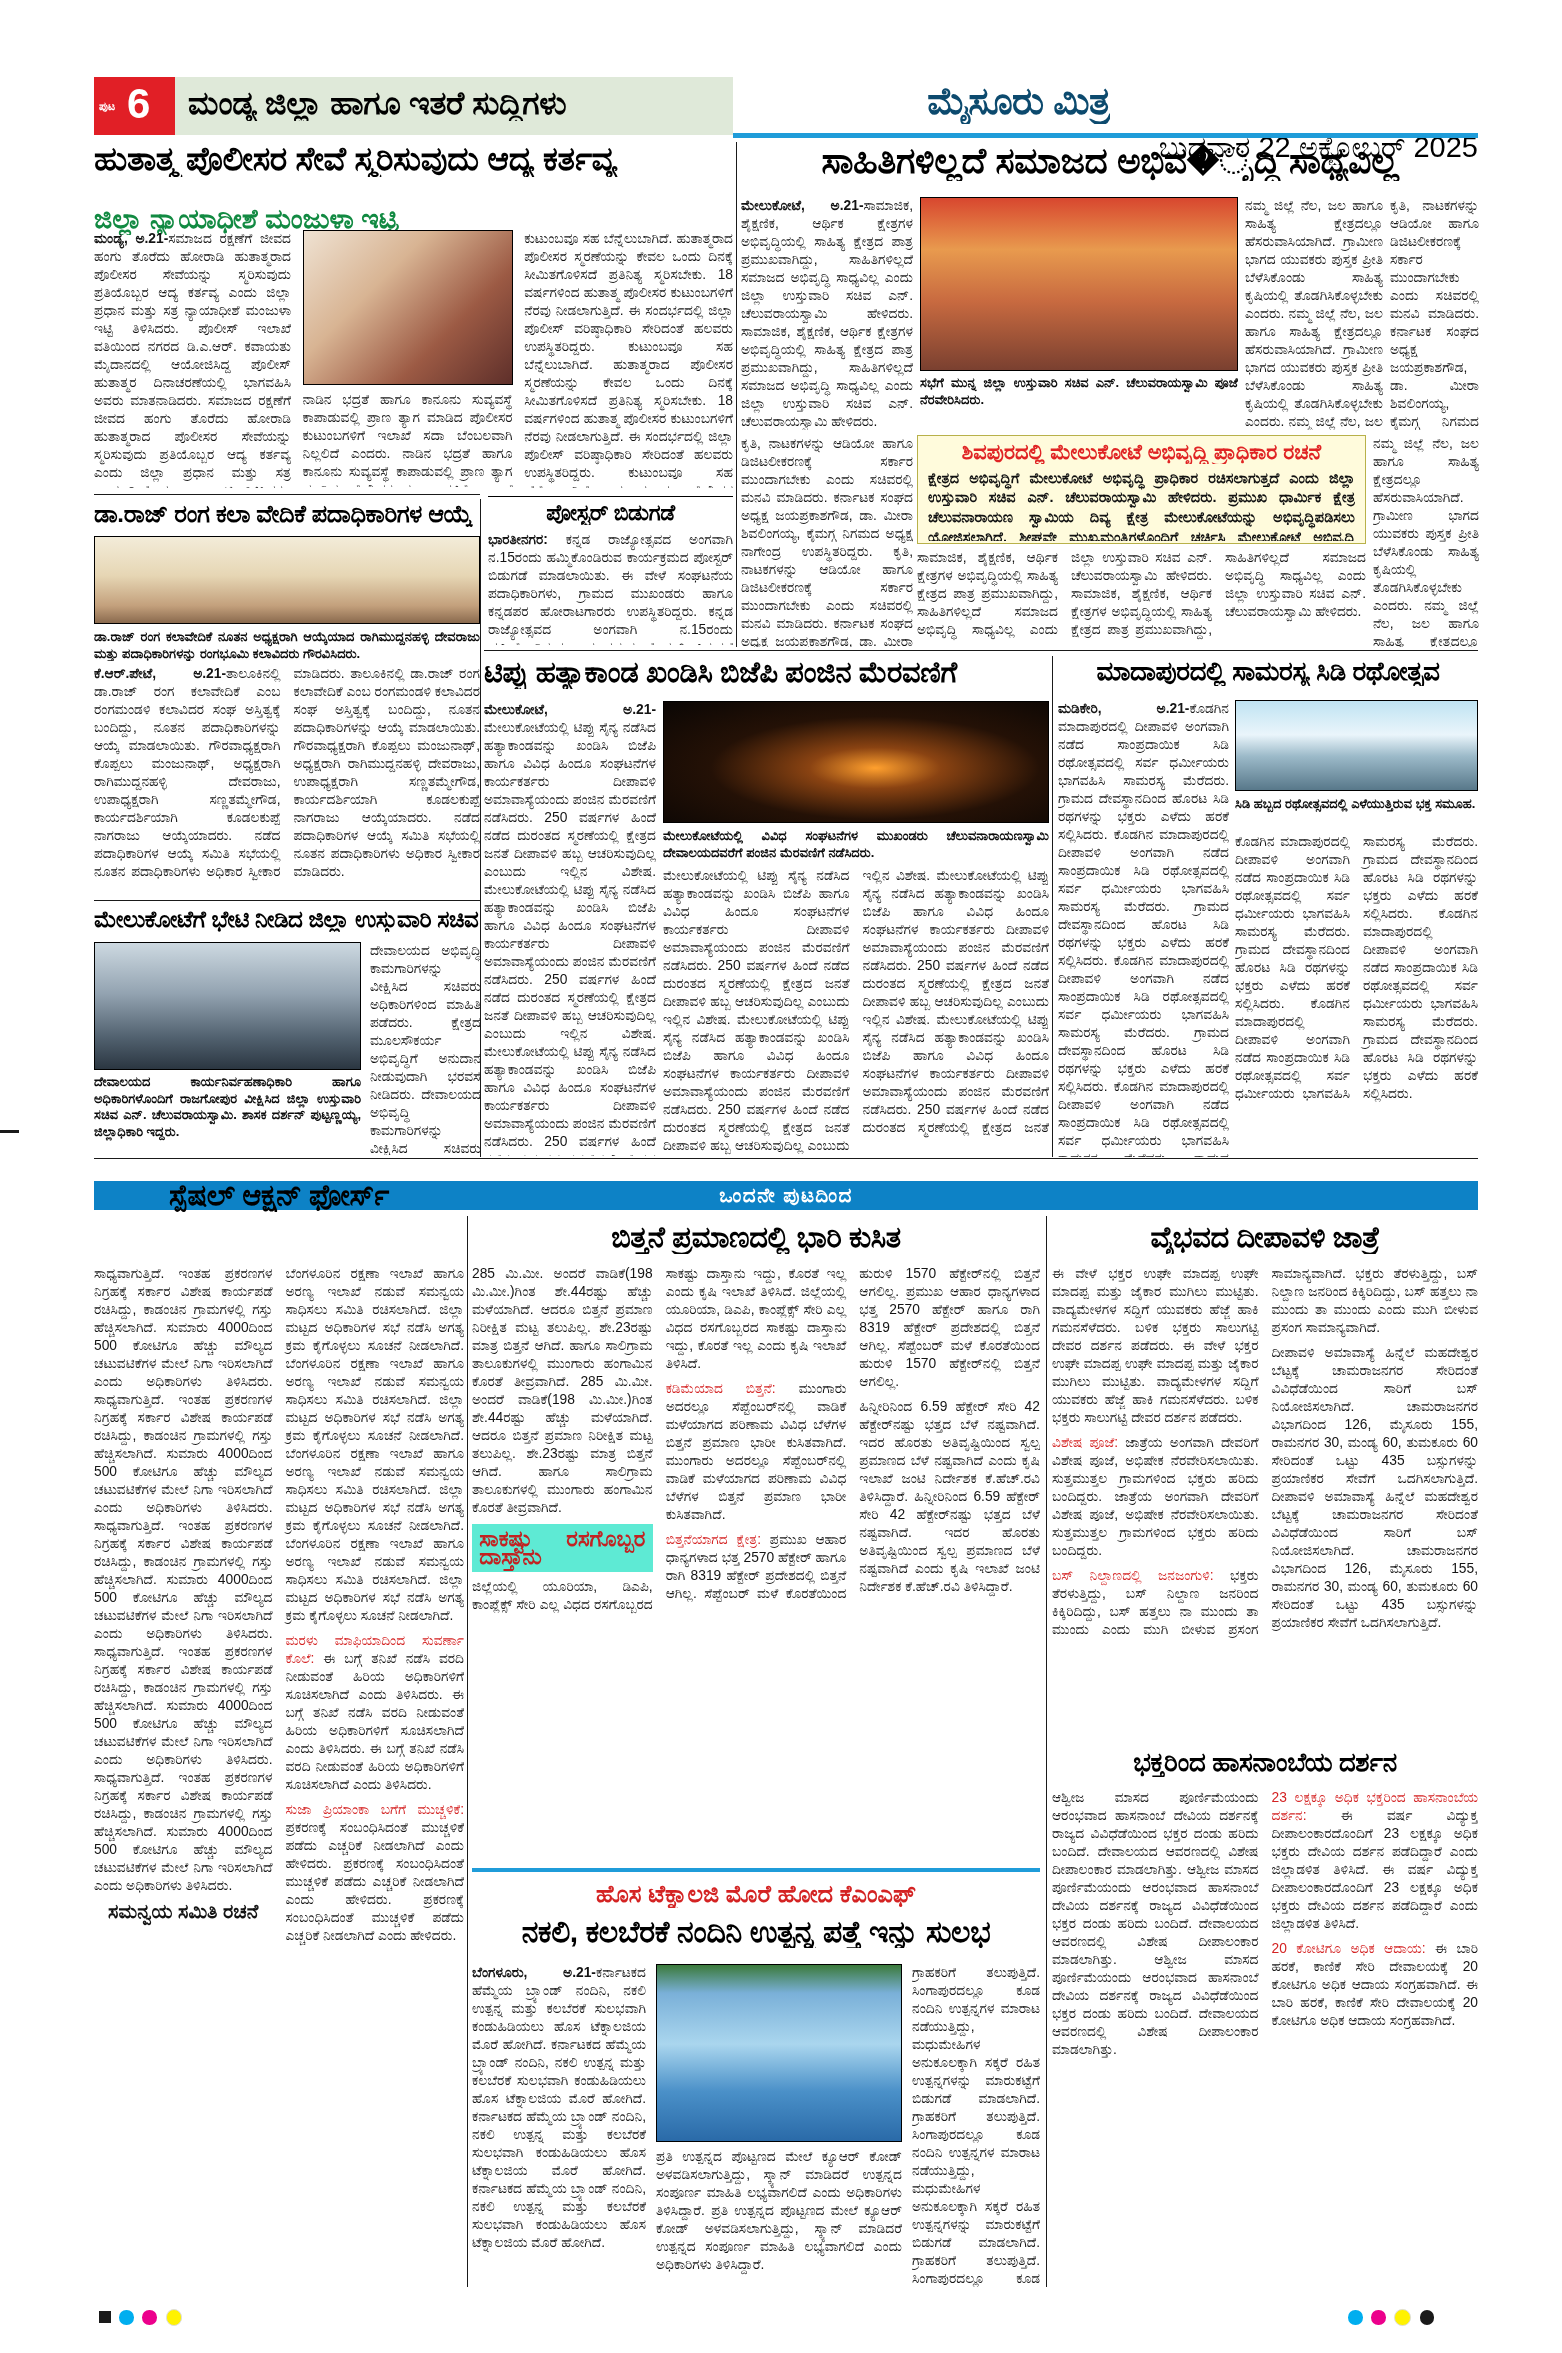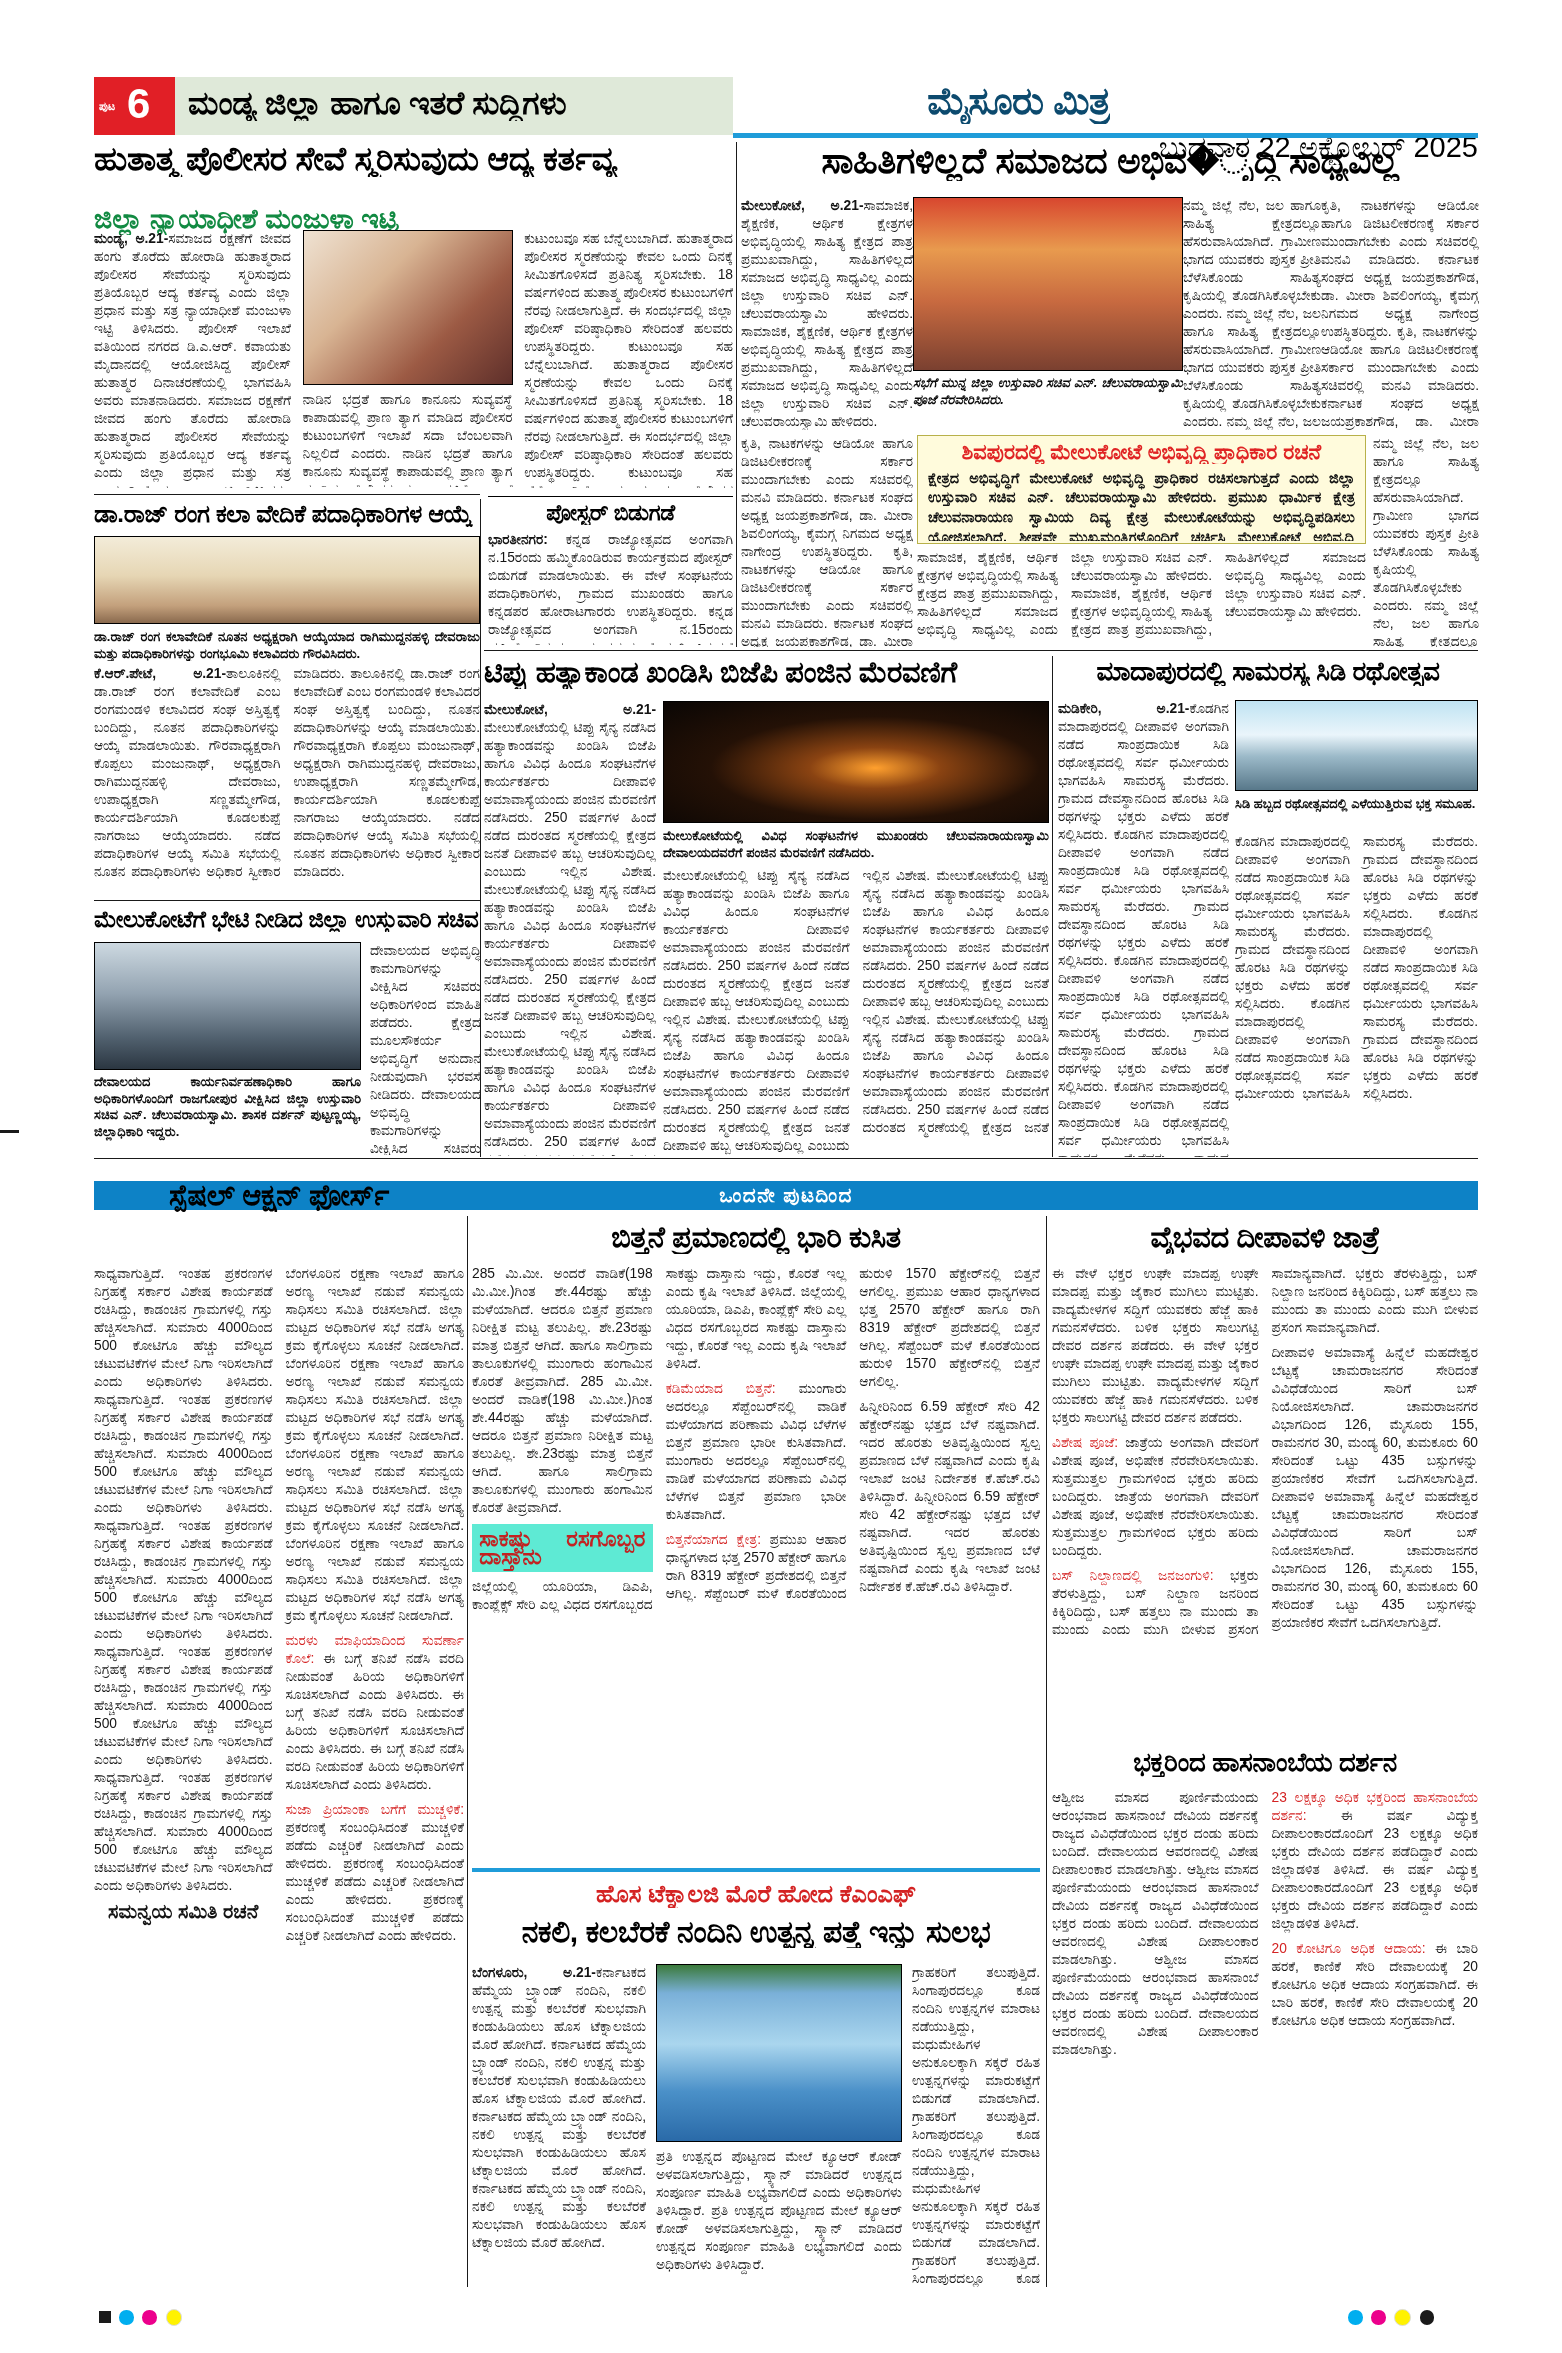--- a/index.html
+++ b/index.html
@@ -91,25 +91,25 @@
     </div>
   </div>
 
   <div class="abs ruleh" style="left:94px;top:900px;width:386px;"></div>
   <div class="abs hl nowrap" style="left:94px;top:907px;width:386px;font-size:23px;">ಮೇಲುಕೋಟೆಗೆ ಭೇಟಿ ನೀಡಿದ ಜಿಲ್ಲಾ ಉಸ್ತುವಾರಿ ಸಚಿವ</div>
   <div class="abs photo ph-minister" style="left:94px;top:942px;width:267px;height:128px;"></div>
   <div class="abs cap" style="left:94px;top:1074px;width:267px;height:81px;">ದೇವಾಲಯದ ಕಾರ್ಯನಿರ್ವಹಣಾಧಿಕಾರಿ ಹಾಗೂ ಅಧಿಕಾರಿಗಳೊಂದಿಗೆ ರಾಜಗೋಪುರ ವೀಕ್ಷಿಸಿದ ಜಿಲ್ಲಾ ಉಸ್ತುವಾರಿ ಸಚಿವ ಎನ್. ಚೆಲುವರಾಯಸ್ವಾಮಿ. ಶಾಸಕ ದರ್ಶನ್ ಪುಟ್ಟಣ್ಣಯ್ಯ, ಜಿಲ್ಲಾಧಿಕಾರಿ ಇದ್ದರು.</div>
   <div class="abs body" style="left:370px;top:942px;width:111px;height:213px;">ದೇವಾಲಯದ ಅಭಿವೃದ್ಧಿ ಕಾಮಗಾರಿಗಳನ್ನು ವೀಕ್ಷಿಸಿದ ಸಚಿವರು ಅಧಿಕಾರಿಗಳಿಂದ ಮಾಹಿತಿ ಪಡೆದರು. ಕ್ಷೇತ್ರದ ಮೂಲಸೌಕರ್ಯ ಅಭಿವೃದ್ಧಿಗೆ ಅನುದಾನ ನೀಡುವುದಾಗಿ ಭರವಸೆ ನೀಡಿದರು. ದೇವಾಲಯದ ಅಭಿವೃದ್ಧಿ ಕಾಮಗಾರಿಗಳನ್ನು ವೀಕ್ಷಿಸಿದ ಸಚಿವರು ಅಧಿಕಾರಿಗಳಿಂದ ಮಾಹಿತಿ ಪಡೆದರು. ಕ್ಷೇತ್ರದ ಮೂಲಸೌಕರ್ಯ ಅಭಿವೃದ್ಧಿಗೆ ಅನುದಾನ ನೀಡುವುದಾಗಿ ಭರವಸೆ ನೀಡಿದರು. ದೇವಾಲಯದ ಅಭಿವೃದ್ಧಿ ಕಾಮಗಾರಿಗಳನ್ನು ವೀಕ್ಷಿಸಿದ ಸಚಿವರು ಅಧಿಕಾರಿಗಳಿಂದ ಮಾಹಿತಿ ಪಡೆದರು. ಕ್ಷೇತ್ರದ ಮೂಲಸೌಕರ್ಯ ಅಭಿವೃದ್ಧಿಗೆ ಅನುದಾನ ನೀಡುವುದಾಗಿ ಭರವಸೆ ನೀಡಿದರು.</div>
 
   <div class="abs hl center nowrap" style="left:741px;top:141px;width:738px;font-size:36px;">ಸಾಹಿತಿಗಳಿಲ್ಲದೆ ಸಮಾಜದ ಅಭಿವ�ೃದ್ಧಿ ಸಾಧ್ಯವಿಲ್ಲ</div>
-  <div class="abs" style="left:741px;top:197px;width:738px;height:233px;display:flex;gap:0;">
+  <div class="abs" style="left:741px;top:197px;width:738px;height:233px;display:flex;gap:7px;">
     <div class="body" style="width:172px;height:233px;">
       <span class="dl">ಮೇಲುಕೋಟೆ, ಅ.21-</span><span>ಸಾಮಾಜಿಕ, ಶೈಕ್ಷಣಿಕ, ಆರ್ಥಿಕ ಕ್ಷೇತ್ರಗಳ ಅಭಿವೃದ್ಧಿಯಲ್ಲಿ ಸಾಹಿತ್ಯ ಕ್ಷೇತ್ರದ ಪಾತ್ರ ಪ್ರಮುಖವಾಗಿದ್ದು, ಸಾಹಿತಿಗಳಿಲ್ಲದೆ ಸಮಾಜದ ಅಭಿವೃದ್ಧಿ ಸಾಧ್ಯವಿಲ್ಲ ಎಂದು ಜಿಲ್ಲಾ ಉಸ್ತುವಾರಿ ಸಚಿವ ಎನ್. ಚೆಲುವರಾಯಸ್ವಾಮಿ ಹೇಳಿದರು. ಸಾಮಾಜಿಕ, ಶೈಕ್ಷಣಿಕ, ಆರ್ಥಿಕ ಕ್ಷೇತ್ರಗಳ ಅಭಿವೃದ್ಧಿಯಲ್ಲಿ ಸಾಹಿತ್ಯ ಕ್ಷೇತ್ರದ ಪಾತ್ರ ಪ್ರಮುಖವಾಗಿದ್ದು, ಸಾಹಿತಿಗಳಿಲ್ಲದೆ ಸಮಾಜದ ಅಭಿವೃದ್ಧಿ ಸಾಧ್ಯವಿಲ್ಲ ಎಂದು ಜಿಲ್ಲಾ ಉಸ್ತುವಾರಿ ಸಚಿವ ಎನ್. ಚೆಲುವರಾಯಸ್ವಾಮಿ ಹೇಳಿದರು.</span>
     </div>
-    <div style="width:270px;font-style:italic;">
+    <div style="width:318px;">
       <div class="photo ph-writers" style="width:100%;height:174px;"></div>
       <div class="cap" style="height:51px;margin-top:4.3px;">ಸಭೆಗೆ ಮುನ್ನ ಜಿಲ್ಲಾ ಉಸ್ತುವಾರಿ ಸಚಿವ ಎನ್. ಚೆಲುವರಾಯಸ್ವಾಮಿ ಪೂಜೆ ನೆರವೇರಿಸಿದರು.</div>
     </div>
     <div class="body" style="width:138px;height:233px;">ನಮ್ಮ ಜಿಲ್ಲೆ ನೆಲ, ಜಲ ಹಾಗೂ ಸಾಹಿತ್ಯ ಕ್ಷೇತ್ರದಲ್ಲೂ ಹೆಸರುವಾಸಿಯಾಗಿದೆ. ಗ್ರಾಮೀಣ ಭಾಗದ ಯುವಕರು ಪುಸ್ತಕ ಪ್ರೀತಿ ಬೆಳೆಸಿಕೊಂಡು ಸಾಹಿತ್ಯ ಕೃಷಿಯಲ್ಲಿ ತೊಡಗಿಸಿಕೊಳ್ಳಬೇಕು ಎಂದರು. ನಮ್ಮ ಜಿಲ್ಲೆ ನೆಲ, ಜಲ ಹಾಗೂ ಸಾಹಿತ್ಯ ಕ್ಷೇತ್ರದಲ್ಲೂ ಹೆಸರುವಾಸಿಯಾಗಿದೆ. ಗ್ರಾಮೀಣ ಭಾಗದ ಯುವಕರು ಪುಸ್ತಕ ಪ್ರೀತಿ ಬೆಳೆಸಿಕೊಂಡು ಸಾಹಿತ್ಯ ಕೃಷಿಯಲ್ಲಿ ತೊಡಗಿಸಿಕೊಳ್ಳಬೇಕು ಎಂದರು. ನಮ್ಮ ಜಿಲ್ಲೆ ನೆಲ, ಜಲ ಹಾಗೂ ಸಾಹಿತ್ಯ ಕ್ಷೇತ್ರದಲ್ಲೂ ಹೆಸರುವಾಸಿಯಾಗಿದೆ. ಗ್ರಾಮೀಣ ಭಾಗದ ಯುವಕರು ಪುಸ್ತಕ ಪ್ರೀತಿ ಬೆಳೆಸಿಕೊಂಡು ಸಾಹಿತ್ಯ ಕೃಷಿಯಲ್ಲಿ ತೊಡಗಿಸಿಕೊಳ್ಳಬೇಕು ಎಂದರು.</div>
     <div class="body" style="flex:1;height:233px;">ಕೃತಿ, ನಾಟಕಗಳನ್ನು ಆಡಿಯೋ ಹಾಗೂ ಡಿಜಿಟಲೀಕರಣಕ್ಕೆ ಸರ್ಕಾರ ಮುಂದಾಗಬೇಕು ಎಂದು ಸಚಿವರಲ್ಲಿ ಮನವಿ ಮಾಡಿದರು. ಕರ್ನಾಟಕ ಸಂಘದ ಅಧ್ಯಕ್ಷ ಜಯಪ್ರಕಾಶಗೌಡ, ಡಾ. ಮೀರಾ ಶಿವಲಿಂಗಯ್ಯ, ಕೈಮಗ್ಗ ನಿಗಮದ ಅಧ್ಯಕ್ಷ ನಾಗೇಂದ್ರ ಉಪಸ್ಥಿತರಿದ್ದರು. ಕೃತಿ, ನಾಟಕಗಳನ್ನು ಆಡಿಯೋ ಹಾಗೂ ಡಿಜಿಟಲೀಕರಣಕ್ಕೆ ಸರ್ಕಾರ ಮುಂದಾಗಬೇಕು ಎಂದು ಸಚಿವರಲ್ಲಿ ಮನವಿ ಮಾಡಿದರು. ಕರ್ನಾಟಕ ಸಂಘದ ಅಧ್ಯಕ್ಷ ಜಯಪ್ರಕಾಶಗೌಡ, ಡಾ. ಮೀರಾ ಶಿವಲಿಂಗಯ್ಯ, ಕೈಮಗ್ಗ ನಿಗಮದ ಅಧ್ಯಕ್ಷ ನಾಗೇಂದ್ರ ಉಪಸ್ಥಿತರಿದ್ದರು.</div>
   </div>
   <div class="abs yellow-box" style="left:917px;top:435px;width:449px;height:109px;">
     <div class="yh nowrap">ಶಿವಪುರದಲ್ಲಿ ಮೇಲುಕೋಟೆ ಅಭಿವೃದ್ಧಿ ಪ್ರಾಧಿಕಾರ ರಚನೆ</div>
     <div class="yb" style="height:72px;overflow:hidden;">ಕ್ಷೇತ್ರದ ಅಭಿವೃದ್ಧಿಗೆ ಮೇಲುಕೋಟೆ ಅಭಿವೃದ್ಧಿ ಪ್ರಾಧಿಕಾರ ರಚಿಸಲಾಗುತ್ತದೆ ಎಂದು ಜಿಲ್ಲಾ ಉಸ್ತುವಾರಿ ಸಚಿವ ಎನ್. ಚೆಲುವರಾಯಸ್ವಾಮಿ ಹೇಳಿದರು. ಪ್ರಮುಖ ಧಾರ್ಮಿಕ ಕ್ಷೇತ್ರ ಚೆಲುವನಾರಾಯಣ ಸ್ವಾಮಿಯ ದಿವ್ಯ ಕ್ಷೇತ್ರ ಮೇಲುಕೋಟೆಯನ್ನು ಅಭಿವೃದ್ಧಿಪಡಿಸಲು ಯೋಜಿಸಲಾಗಿದೆ. ಶೀಘ್ರವೇ ಮುಖ್ಯಮಂತ್ರಿಗಳೊಂದಿಗೆ ಚರ್ಚಿಸಿ ಮೇಲುಕೋಟೆ ಅಭಿವೃದ್ಧಿ ಪ್ರಾಧಿಕಾರ ರಚನೆ ಮಾಡಲಾಗುತ್ತದೆ ಎಂದರು.</div>
   </div>

